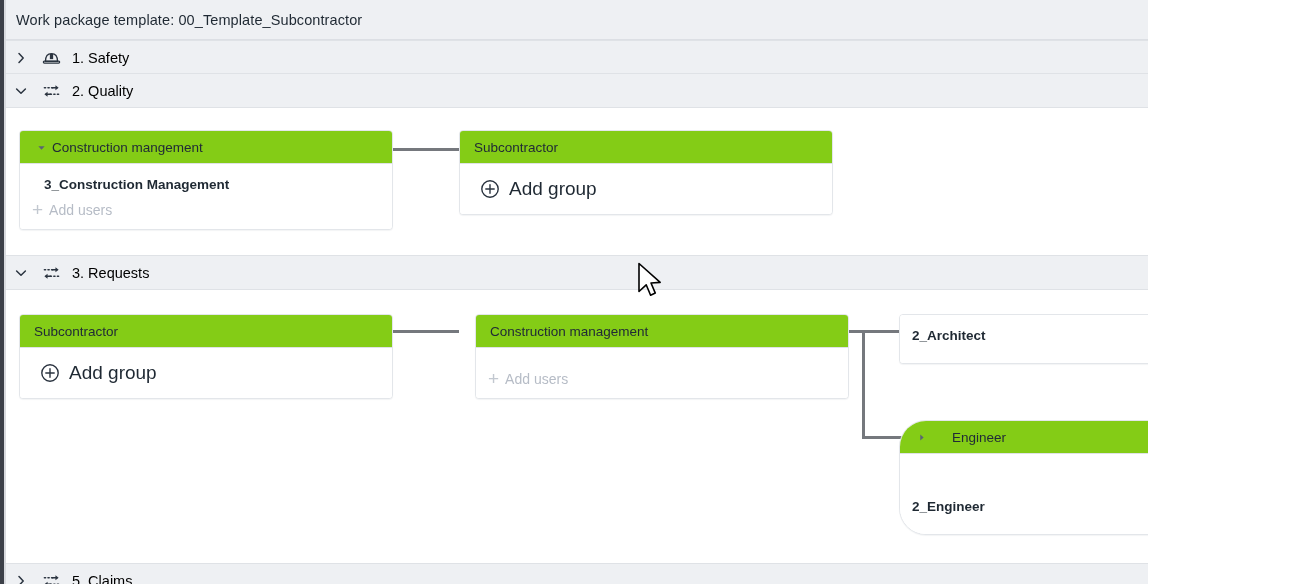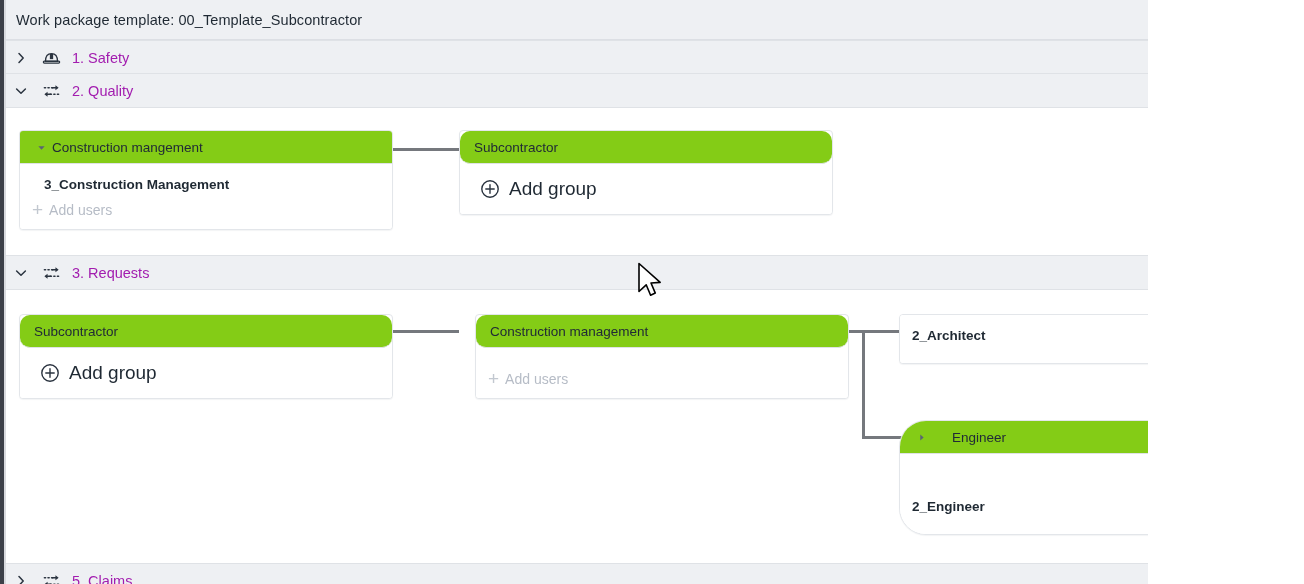--- a/index.html
+++ b/index.html
@@ -60,21 +60,21 @@
     flex: 0 0 30px;
   }
   .chev svg { display: block; }
   .sec-icon {
     width: 30px; height: 35px;
     display: flex; align-items: center; justify-content: center;
     flex: 0 0 30px;
   }
   .sec-label {
     font-size: 14.5px;
-    color: #a21caf;
+    color: #000000;
     padding-left: 6px;
     white-space: nowrap;
   }
 
   
   .pane {
     position: absolute; left: 6px;
     width: 1298px;
     background: #ffffff;
   }
@@ -88,21 +88,21 @@
     box-shadow: 0 1px 1px rgba(25,35,55,0.05);
     overflow: hidden;
   }
   .card-head {
     height: 33px;
     background: #84cc16;
     border-bottom: 1px solid #dfe2e6;
     display: flex; align-items: center;
     padding-left: 10px;
   }
-  .card-head.nohandle { padding-left: 14px; border-radius: 10px; }
+  .card-head.nohandle { padding-left: 14px; }
   .card-tri {
     width: 22px; flex: 0 0 22px;
     display: flex; align-items: center; justify-content: center;
   }
   .card-title {
     font-size: 13.5px;
     color: #212b36;
     white-space: nowrap;
   }
   .card-title.indent { padding-left: 20px; }

